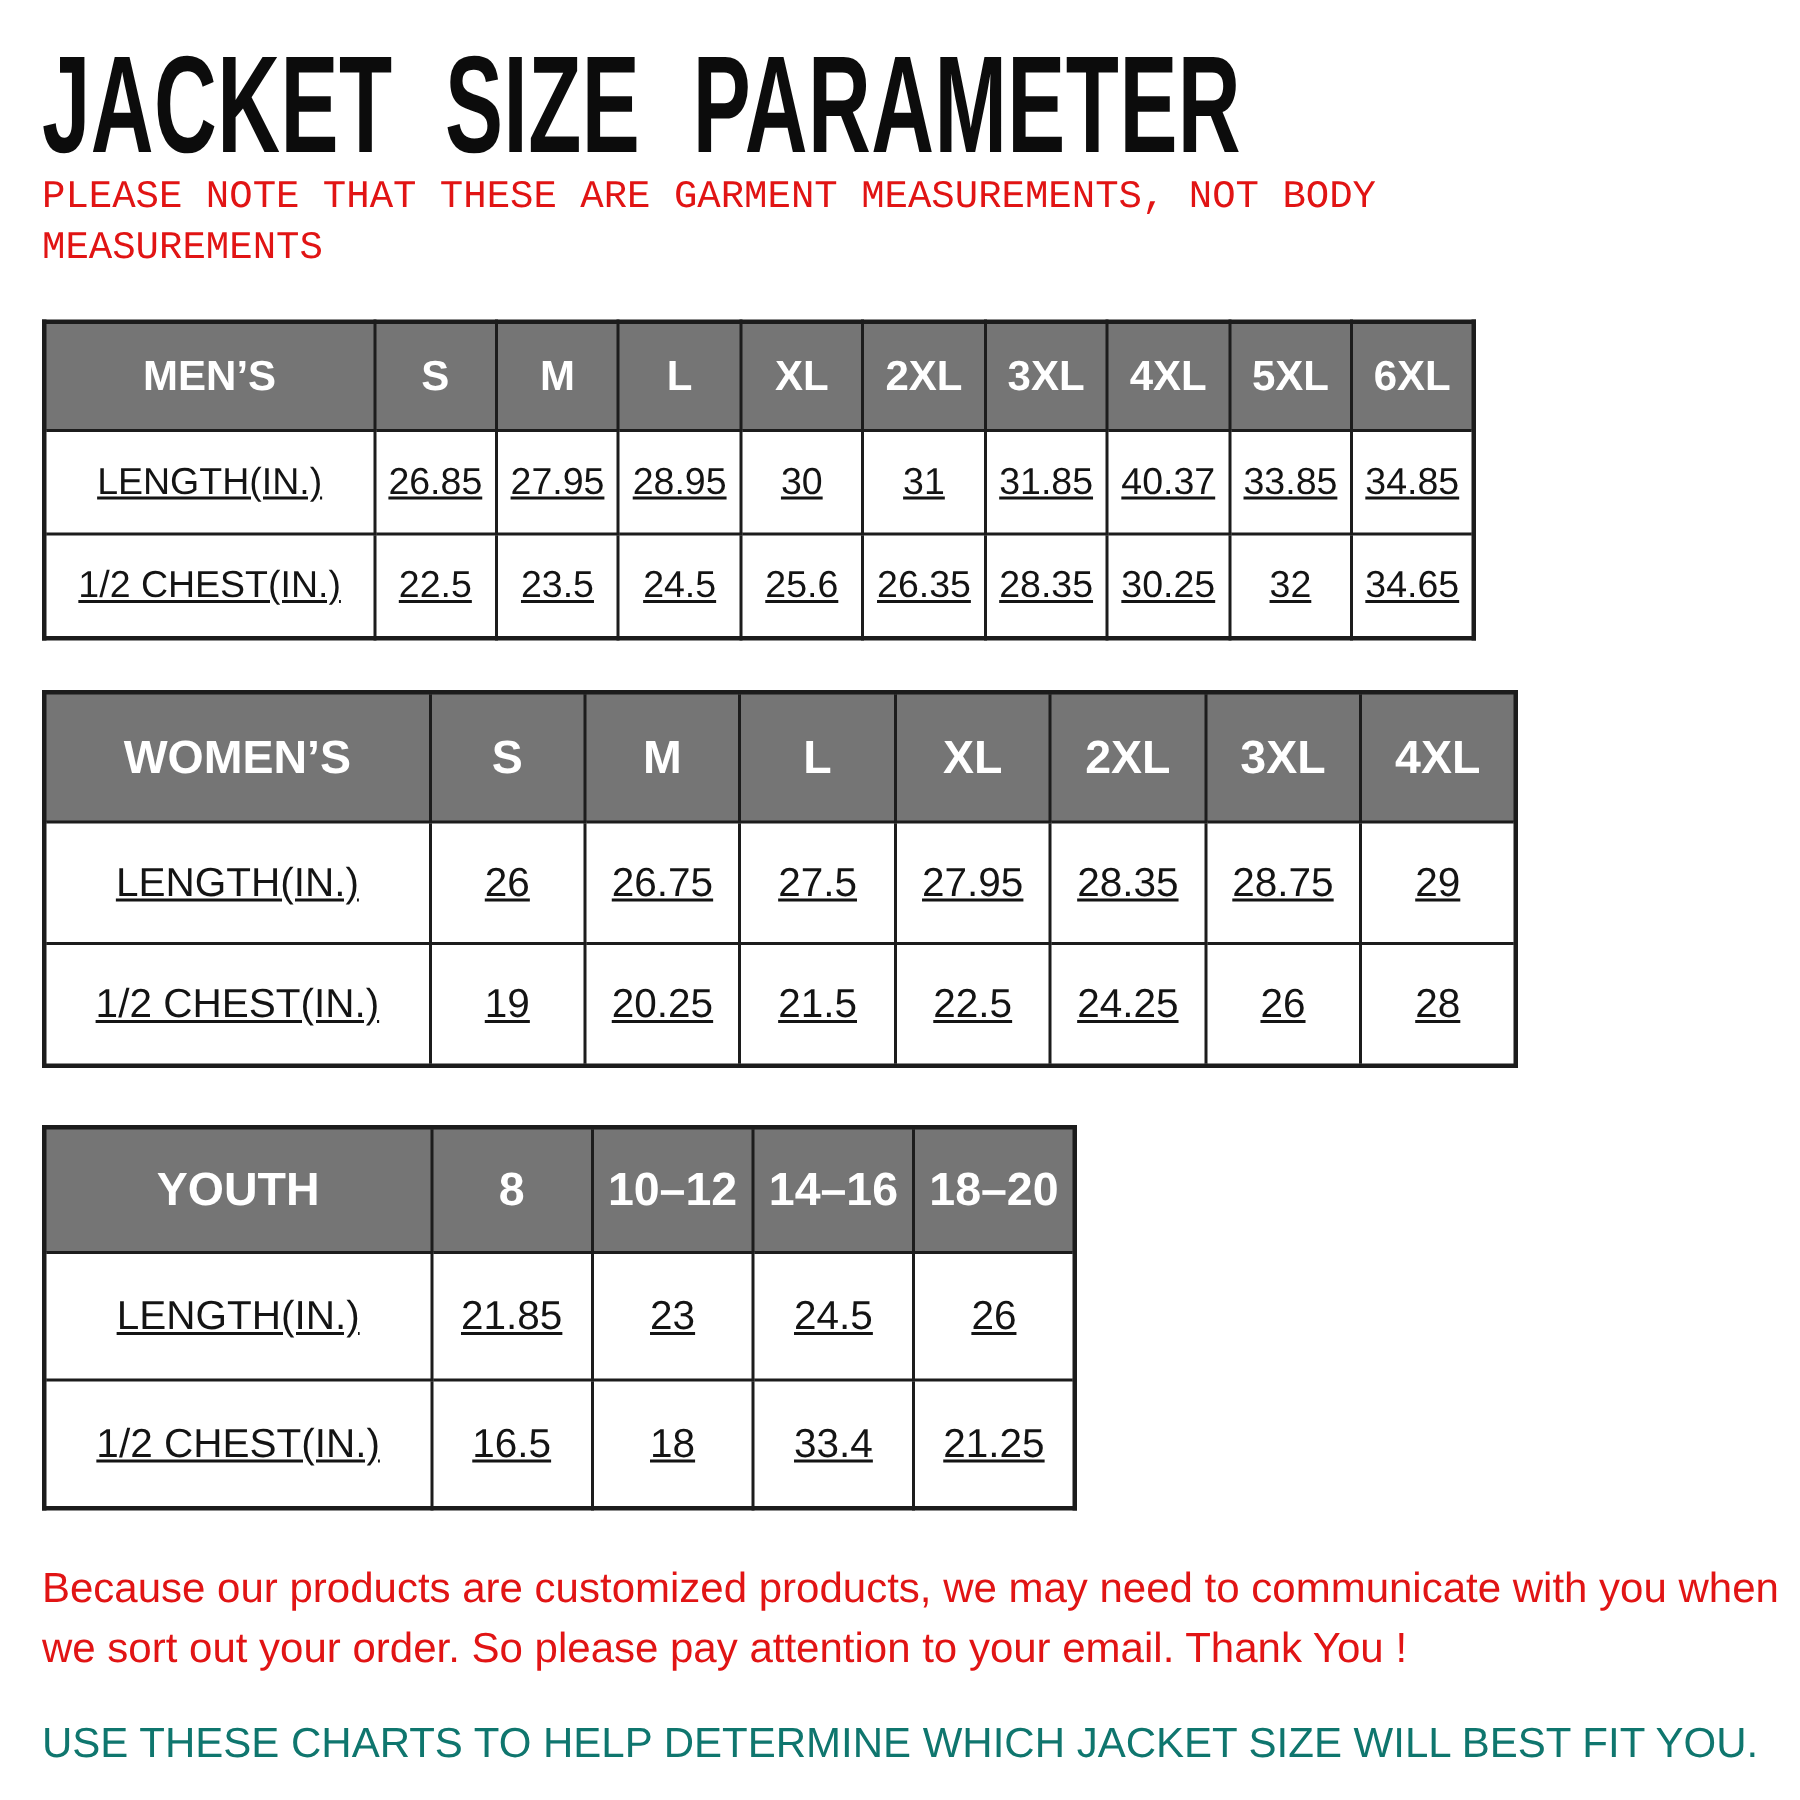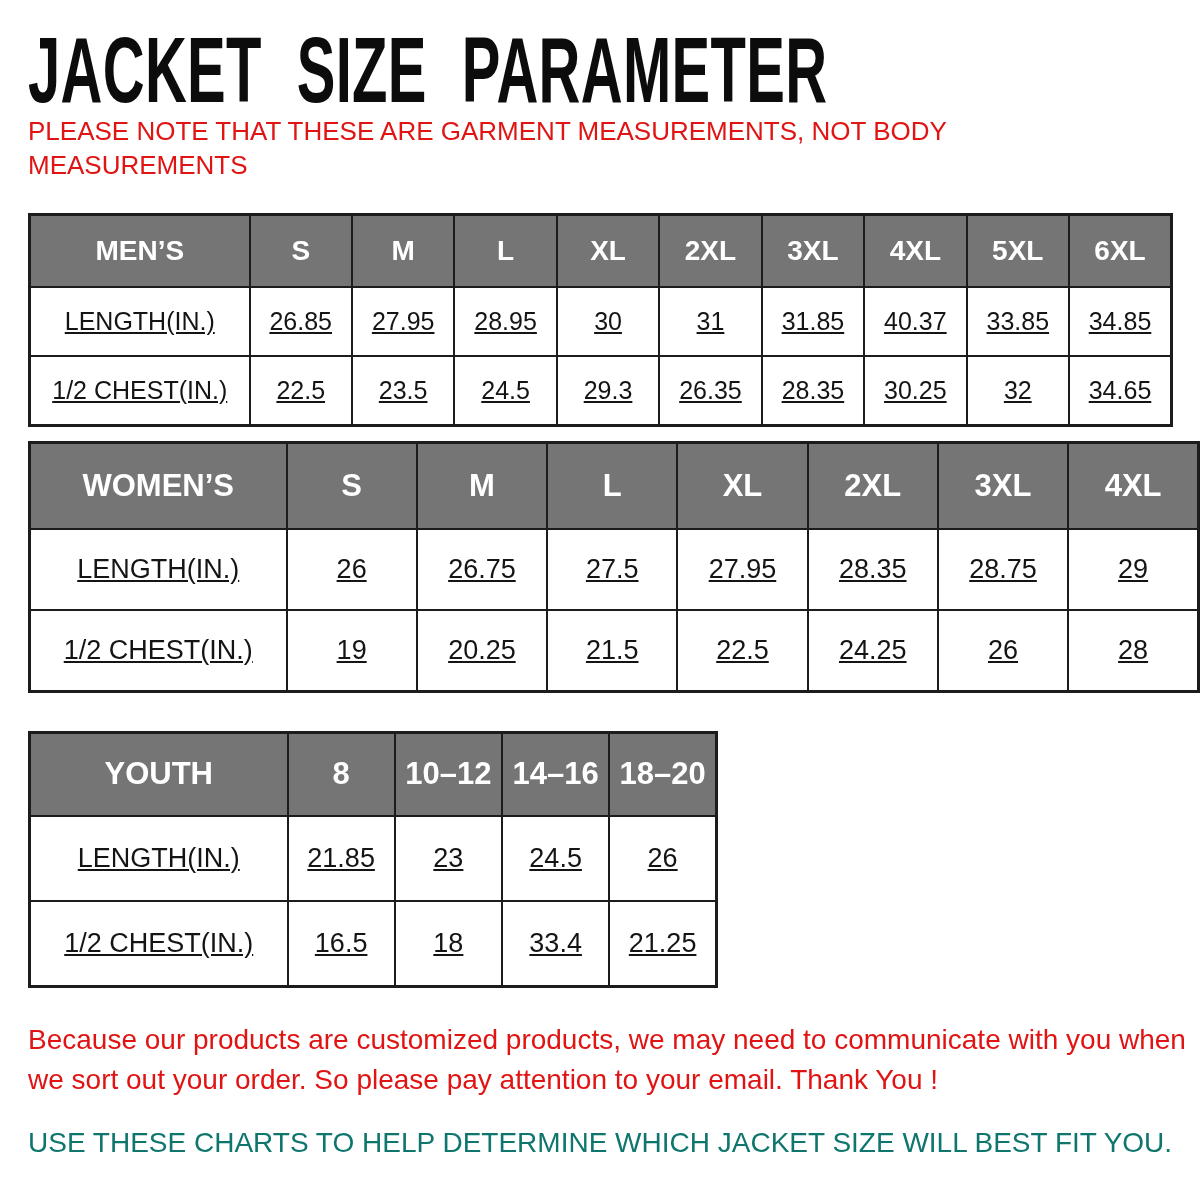--- a/index.html
+++ b/index.html
@@ -33,20 +33,21 @@
   }
   
   .note {
     margin: 16px 0 0 0;
     max-width: 925px;
     font-size: 26px;
     line-height: 1.32;
     color: #e11414;
     font-weight: 500;
     letter-spacing: 0px;
+    font-family: Liberation Mono, monospace;
   }
   
   table.size-table {
     border-collapse: collapse;
     table-layout: fixed;
     border: 3px solid #1c1c1c;
     background: #ffffff;
   }
   table.size-table th {
     background: #757575;
@@ -58,25 +59,25 @@
   }
   table.size-table td {
     background: #ffffff;
     color: #141414;
     border: 2px solid #1c1c1c;
     text-align: center;
     padding: 0;
     text-decoration: underline;
   }
   
-  .t-mens { width: 1145px; margin-top: 30px; }
+  .t-mens { width: 956px; margin-top: 30px; }
   .t-mens th { height: 70px; font-size: 28px; }
   .t-mens td { height: 67px; font-size: 25px; }
   
-  .t-womens { width: 1172px; margin-top: 14px; }
+  .t-womens { width: 984px; margin-top: 33px; }
   .t-womens th { height: 84px; font-size: 31px; }
   .t-womens td { height: 79px; font-size: 27px; }
   
   .t-youth { width: 690px; margin-top: 38px; }
   .t-youth th { height: 81px; font-size: 31px; }
   .t-youth td { height: 83px; font-size: 27px; }
   
   .footer-para {
     margin: 32px 0 0 0;
     max-width: 1165px;
@@ -138,21 +139,21 @@
           <td>31.85</td>
           <td>40.37</td>
           <td>33.85</td>
           <td>34.85</td>
         </tr>
         <tr>
           <td>1/2 CHEST(IN.)</td>
           <td>22.5</td>
           <td>23.5</td>
           <td>24.5</td>
-          <td>29.3</td>
+          <td>25.6</td>
           <td>26.35</td>
           <td>28.35</td>
           <td>30.25</td>
           <td>32</td>
           <td>34.65</td>
         </tr>
       </tbody>
     </table>
 
   <table class="size-table t-womens">

